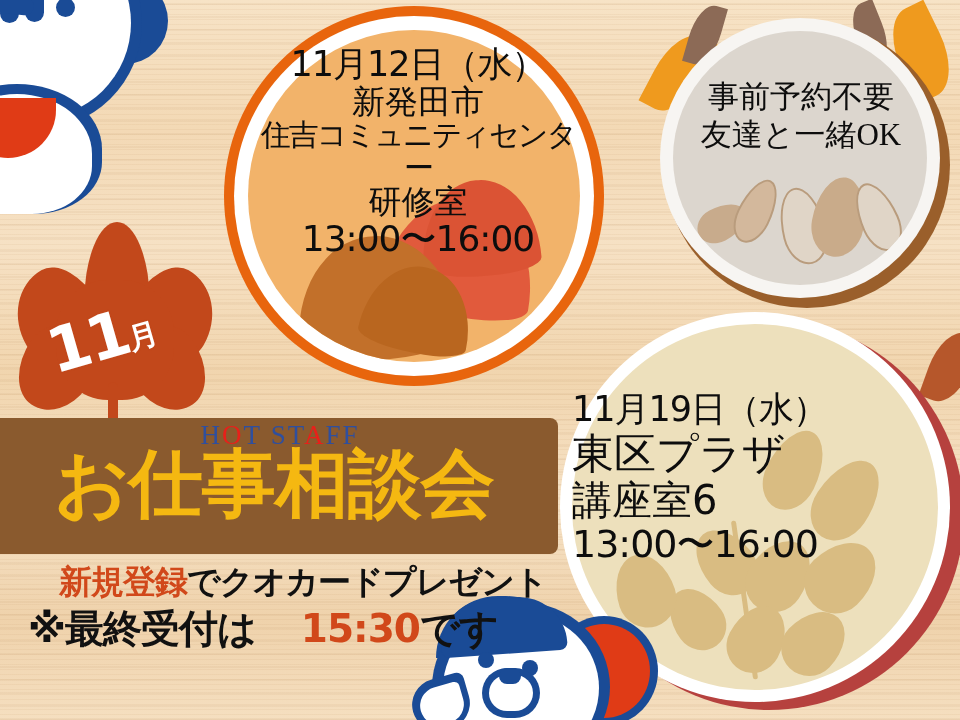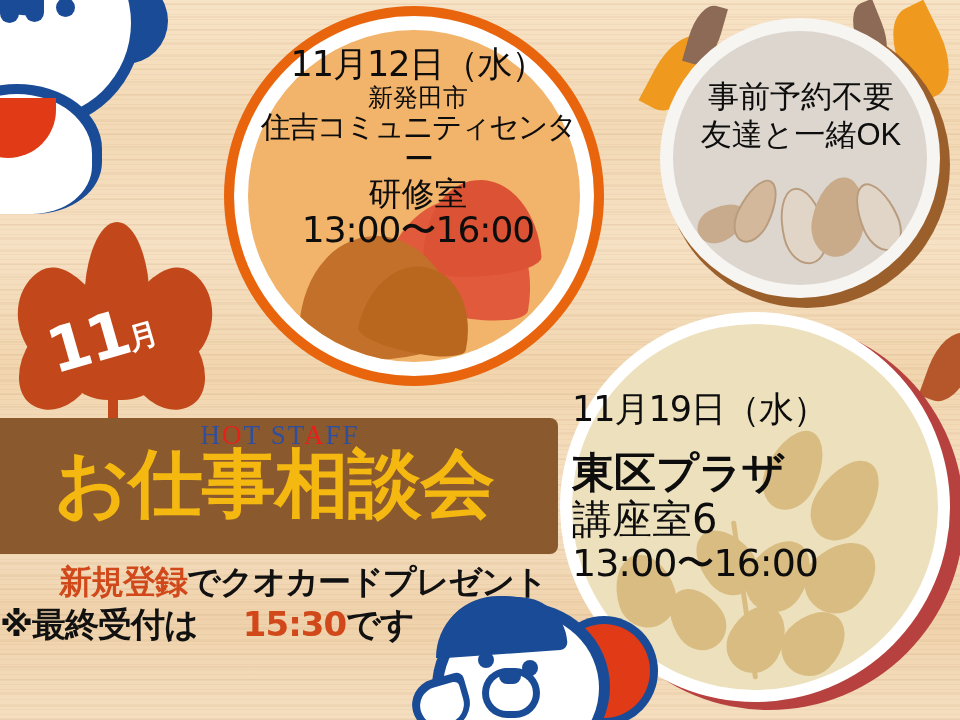--- a/index.html
+++ b/index.html
@@ -45,21 +45,21 @@
     background:#f2b36a;
     overflow:hidden;
   }
   #circle1-text{
     left:248px;top:46px;width:340px;
     text-align:center;color:#0d0d0d;
     font-family:"DejaVu Sans","Liberation Sans",sans-serif;
     line-height:1.08;
   }
   #circle1-text .l1{font-size:35px;font-weight:400;letter-spacing:-1px;}
-  #circle1-text .l2{font-size:25px;font-weight:400;}
+  #circle1-text .l2{font-size:33px;font-weight:400;}
   #circle1-text .l3{font-size:30px;font-weight:400;letter-spacing:-2px;}
   #circle1-text .l4{font-size:33px;font-weight:400;}
   #circle1-text .l5{font-size:36px;font-weight:400;letter-spacing:-1px;}
 
   
   .ginkgo{
     position:absolute;
     border-radius:50% 50% 46% 46% / 86% 86% 16% 16%;
     transform-origin:50% 90%;
   }
@@ -73,21 +73,21 @@
     left:660px;top:18px;width:280px;height:280px;
     background:#f7f5f2;
   }
   #circle2-fill{
     left:673px;top:31px;width:254px;height:254px;
     background:#dcd6ce;overflow:hidden;
   }
   #circle2-text{
     left:666px;top:78px;width:270px;text-align:center;
     color:#0d0d0d;
-    font-family:Liberation Sans, sans-serif;
+    font-family:Liberation Serif, serif;
     line-height:1.22;font-size:31px;
   }
 
   
   #circle3-ring{
     left:574px;top:320px;width:390px;height:390px;
     background:#b6413e;
   }
   #circle3-white{
     left:560px;top:312px;width:390px;height:390px;
@@ -97,21 +97,21 @@
     left:572px;top:324px;width:366px;height:366px;
     background:#ede0bc;overflow:hidden;
   }
   #circle3-text{
     left:572px;top:390px;width:370px;text-align:left;
     color:#0d0d0d;
     font-family:"DejaVu Sans","Liberation Sans",sans-serif;
     line-height:1.14;
   }
   #circle3-text .l1{font-size:35px;letter-spacing:-1px;}
-  #circle3-text .l2{font-size:42px;letter-spacing:0px;font-weight:700;margin-top:19px;}
+  #circle3-text .l2{font-size:42px;letter-spacing:0px;font-weight:400;}
   #circle3-text .l3{font-size:40px;}
   #circle3-text .l4{font-size:38px;letter-spacing:-1px;}
 
   
   .blade{position:absolute;background:#d9bc82;border-radius:50% 50% 50% 50%/60% 60% 40% 40%;}
 
   
   #maple{left:12px;top:222px;width:210px;height:215px;}
   .mp{position:absolute;background:#c2481b;}
   #maple-label{
@@ -144,23 +144,23 @@
   }
 
   
   #note1{
     left:14px;top:560px;width:530px;
     font-family:"DejaVu Sans","Liberation Sans",sans-serif;
     font-weight:bold;font-size:33px;color:#111111;letter-spacing:-1px;
     white-space:nowrap;
   }
   #note2{
-    left:0;top:602px;width:530px;
-    font-family:"DejaVu Sans","Liberation Sans",sans-serif;
-    font-weight:bold;font-size:34px;color:#111111;letter-spacing:-1px;
+    left:28px;top:602px;width:530px;
+    font-family:"DejaVu Sans","Liberation Sans",sans-serif;
+    font-weight:bold;font-size:39px;color:#111111;letter-spacing:-1px;
     white-space:nowrap;
   }
   .hl{color:#d1481a;margin-left:45px;}
 
   
   #mascot-a{left:-96px;top:-84px;width:300px;height:300px;}
   #mascot-b{left:398px;top:596px;width:268px;height:150px;}
   .navy{background:#1a4b96;}
   .wht{background:#ffffff;}
   .red{background:#e03b16;}

